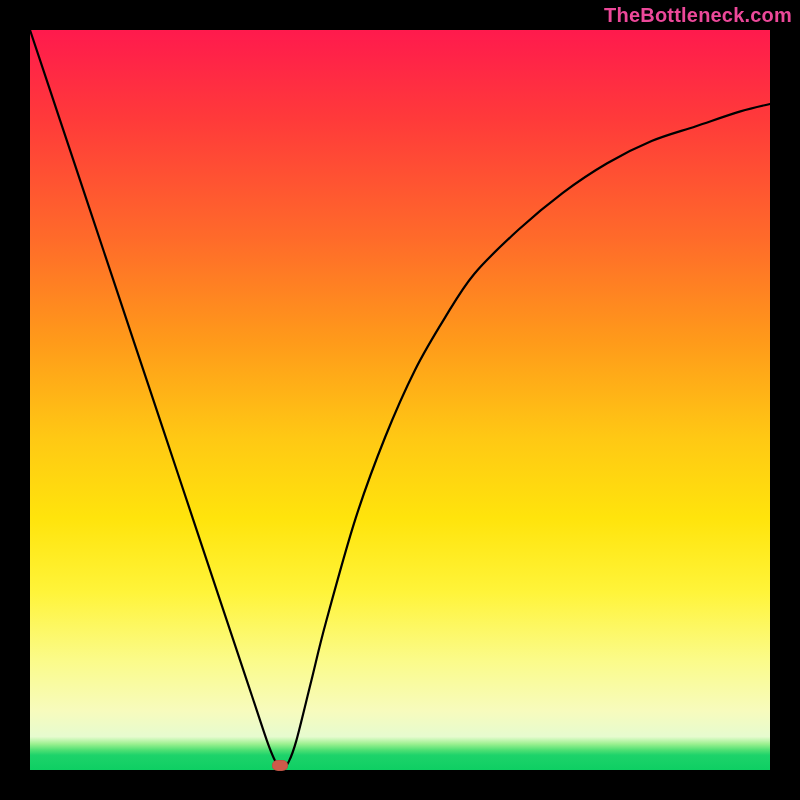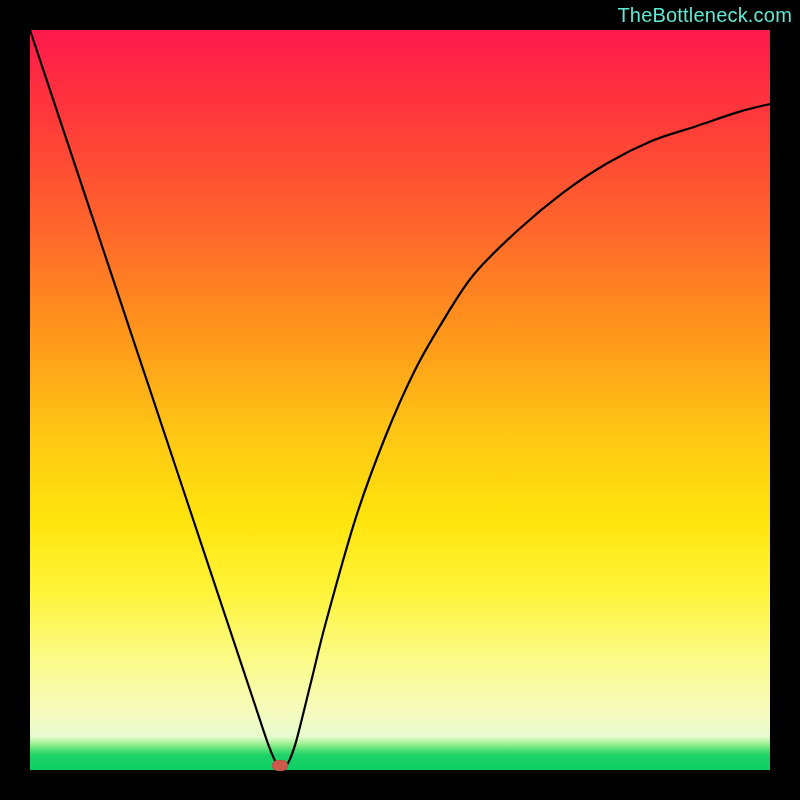--- a/index.html
+++ b/index.html
@@ -42,24 +42,24 @@
         #9af08f 96.5%,
         #4fe074 97.3%,
         #1dd36a 98%,
         #0ecf63 100%
       );
   }
   .watermark {
     position: absolute;
     top: 4px;
     right: 8px;
-    color: #5eead4;
+    color: #ec4899;
     font-size: 20px;
     letter-spacing: 0.2px;
-    font-weight: 400;
+    font-weight: 700;
   }
   svg.curve {
     position: absolute;
     left: 0;
     top: 0;
     width: 740px;
     height: 740px;
     overflow: visible;
   }
   .marker {

